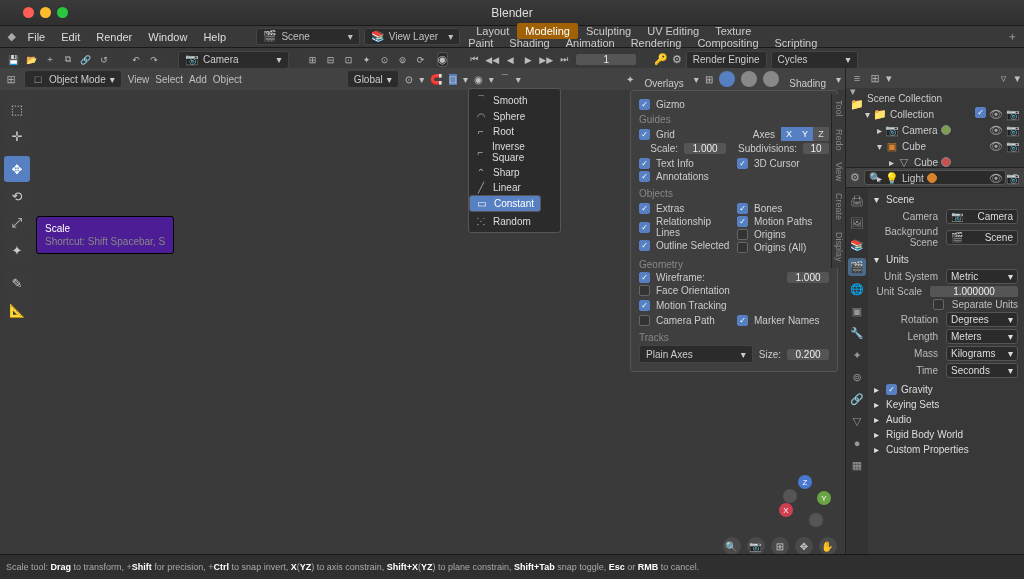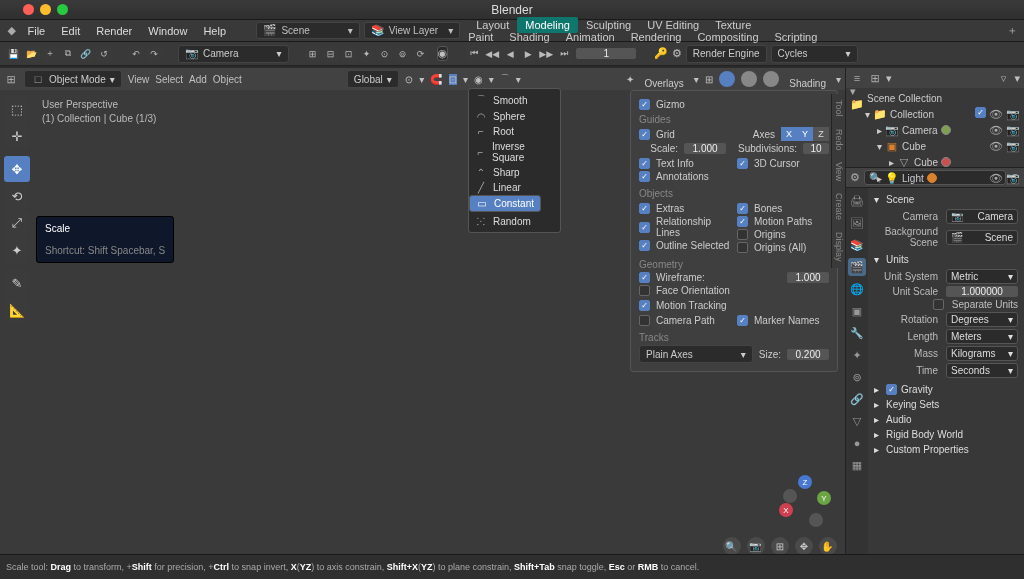--- a/index.html
+++ b/index.html
@@ -1,40 +1,40 @@
 <!DOCTYPE html>
 <html><head>
 <meta charset="utf-8">
 <style>
 * { margin: 0; padding: 0; box-sizing: border-box; font-family: -apple-system, "Helvetica Neue", Arial, sans-serif; }
 body { background: #2b2b2b; color: #c0c0c0; font-size: 11px; width: 1024px; height: 579px; overflow: hidden; position: relative; }
-.titlebar { height: 20px; background: linear-gradient(#3a3a3a,#2f2f2f); display:flex; align-items:center; padding:0 23px; border-bottom:1px solid #1a1a1a;}
+.titlebar { height: 26px; background: linear-gradient(#3a3a3a,#2f2f2f); display:flex; align-items:center; padding:0 23px; border-bottom:1px solid #1a1a1a;}
 .traffic { display:flex; gap:6px; }
 .tl { width:11px; height:11px; border-radius:50%; }
 .tl.red{background:#ff5f57}.tl.yel{background:#febc2e}.tl.grn{background:#28c840}
 .title-center{position:absolute;left:0;right:0;text-align:center;font-size:12px;color:#ddd;pointer-events:none;}
 .menubar{height:22px;background:#393939;display:flex;align-items:center;padding:0 6px;gap:4px;border-bottom:1px solid #1a1a1a;}
 .menubar .mi{padding:2px 6px;color:#ddd;cursor:default;}
 .menubar .spacer{flex:1;}
 .scenebox{display:flex;align-items:center;gap:4px;background:#2b2b2b;border:1px solid #444;border-radius:3px;padding:1px 6px;height:17px;font-size:10px;}
 .icon{width:14px;height:14px;display:inline-flex;align-items:center;justify-content:center;color:#aaa;font-size:11px;}
 .toolbar{height:24px;background:#393939;display:flex;align-items:center;padding:0 6px;gap:4px;border-bottom:1px solid #222;}
 .drop{background:#2b2b2b;border:1px solid #444;border-radius:3px;padding:1px 6px;height:18px;display:inline-flex;align-items:center;gap:4px;font-size:10px;color:#ccc;}
 .tab-btn{padding:2px 8px;color:#ccc;cursor:default;}
-.tab-btn.active{background:#0f766e;color:#fff;border-radius:2px;}
+.tab-btn.active{background:#a16207;color:#fff;border-radius:2px;}
 .work{position:absolute;top:68px;left:0;right:0;bottom:16px;display:flex;}
 .viewport{flex:1;background:#3a3a3a;position:relative;border-right:1px solid #222;}
 .vp-header{height:22px;background:#424242;display:flex;align-items:center;padding:0 4px;gap:6px;font-size:10px;}
 .vp-header .spacer{flex:1}
 .ovlbl{color:#ccc;padding:0 4px;margin-top:8px;}
 .toolshelf{position:absolute;left:4px;top:28px;width:28px;display:flex;flex-direction:column;gap:1px;}
 .tool{width:26px;height:26px;background:#3b3b3b;border-radius:3px;display:flex;align-items:center;justify-content:center;color:#ccc;font-size:13px;}
 .tool.active{background:#5680c2;color:#fff;}
 .info-text{position:absolute;left:42px;top:30px;font-size:10px;color:#bbb;line-height:14px;}
-.tooltip{position:absolute;left:36px;top:148px;background:#0f172a;border:1px solid #000;border-radius:3px;padding:6px 8px;font-size:10px;color:#ccc;max-width:140px;}
+.tooltip{position:absolute;left:36px;top:148px;background:#4c1d95;border:1px solid #000;border-radius:3px;padding:6px 8px;font-size:10px;color:#ccc;max-width:140px;}
 .tooltip .tt-title{color:#fff;margin-bottom:2px;}
 .falloff-menu{position:absolute;left:468px;top:20px;width:93px;background:#2b2b2b;border:1px solid #555;border-radius:3px;padding:2px 0;}
 .falloff-menu .fi{display:flex;align-items:center;gap:6px;padding:2px 6px;font-size:10px;color:#ddd;}
 .falloff-menu .fi .gly{width:12px;text-align:center;color:#aaa;}
 .falloff-menu .fi.sel{background:#5680c2;color:#fff;}
 .falloff-menu .fi.sel .gly{color:#fff;}
 .overlay-panel{position:absolute;left:630px;top:22px;width:208px;background:#3f3f3f;border:1px solid #555;border-radius:3px;padding:6px 8px;font-size:10px;color:#ccc;}
 .overlay-panel .row{display:flex;align-items:center;margin:2px 0;gap:6px;}
 .overlay-panel .hrow{color:#888;margin:4px 0 2px;}
 .cb{width:11px;height:11px;border:1px solid #666;border-radius:2px;display:inline-flex;align-items:center;justify-content:center;font-size:8px;color:#fff;background:#333;flex-shrink:0;}
@@ -63,21 +63,21 @@
 .props{flex:1;display:flex;overflow:hidden;}
 .proptabs{width:22px;background:#333;display:flex;flex-direction:column;align-items:center;gap:4px;padding-top:4px;}
 .proptab{width:18px;height:18px;border-radius:3px;display:flex;align-items:center;justify-content:center;color:#999;font-size:11px;}
 .proptab.active{background:#4a6a8a;color:#fff;}
 .propbody{flex:1;overflow-y:auto;padding:4px 6px;font-size:10px;}
 .sect{margin-bottom:4px;}
 .sect-h{display:flex;align-items:center;gap:4px;color:#ddd;padding:2px 0;}
 .sect-h .chev{width:8px;}
 .prow{display:flex;align-items:center;margin:2px 0;gap:4px;}
 .prow .lbl{flex:1;text-align:right;color:#bbb;padding-right:4px;}
-.prow .val{width:72px;}
+.prow .val{width:88px;}
 .sel{background:#2b2b2b;border:1px solid #555;border-radius:3px;padding:1px 4px;font-size:10px;color:#ddd;width:72px;display:flex;align-items:center;justify-content:space-between;}
 .gizmo{position:absolute;right:16px;bottom:38px;width:48px;height:48px;}
 .gizmo .gc{position:absolute;width:14px;height:14px;border-radius:50%;font-size:8px;color:#fff;display:flex;align-items:center;justify-content:center;}
 .nav-icons{position:absolute;right:8px;bottom:8px;display:flex;gap:6px;}
 .nav-ic{width:18px;height:18px;background:#4a4a4a;border-radius:50%;color:#ccc;font-size:10px;display:flex;align-items:center;justify-content:center;}
 .sidebar-tabs{position:absolute;right:0;top:26px;width:14px;display:flex;flex-direction:column;}
 .stb{writing-mode:vertical-rl;font-size:9px;color:#888;padding:6px 1px;background:#3a3a3a;border-left:1px solid #222;}
 .statusbar{position:absolute;left:0;right:0;bottom:0;height:22px;background:#2f2f2f;border-top:1px solid #1a1a1a;display:flex;align-items:center;padding:12px 6px;font-size:9px;color:#aaa;text-align:right;}
 .statusbar .sp{flex:1;}
 .statusbar b{color:#fff;font-weight:600;}
@@ -201,28 +201,24 @@
       <div class="tool">⬚</div>
       <div class="tool">✛</div>
       <div class="tool active" style="margin-top:6px">✥</div>
       <div class="tool">⟲</div>
       <div class="tool">⤢</div>
       <div class="tool">✦</div>
       <div class="tool" style="margin-top:6px">✎</div>
       <div class="tool">📐</div>
     </div>
 
-    <div class="info-text">
-      <div>User Perspective</div>
-      <div>(1) Collection | Cube (1/3)</div>
-    </div>
 
     <div class="tooltip">
       <div class="tt-title">Scale</div>
-      <div style="color:#888;margin-top:11px;">Shortcut: Shift Spacebar, S</div>
+      <div style="color:#888;margin-top:2px;">Shortcut: Shift Spacebar, S</div>
     </div>
 
     <div class="falloff-menu" id="falloff">
         <div class="fi">
           <span class="gly">⌒</span>
           <span>Smooth</span>
         </div>
         <div class="fi">
           <span class="gly">◠</span>
           <span>Sphere</span>

